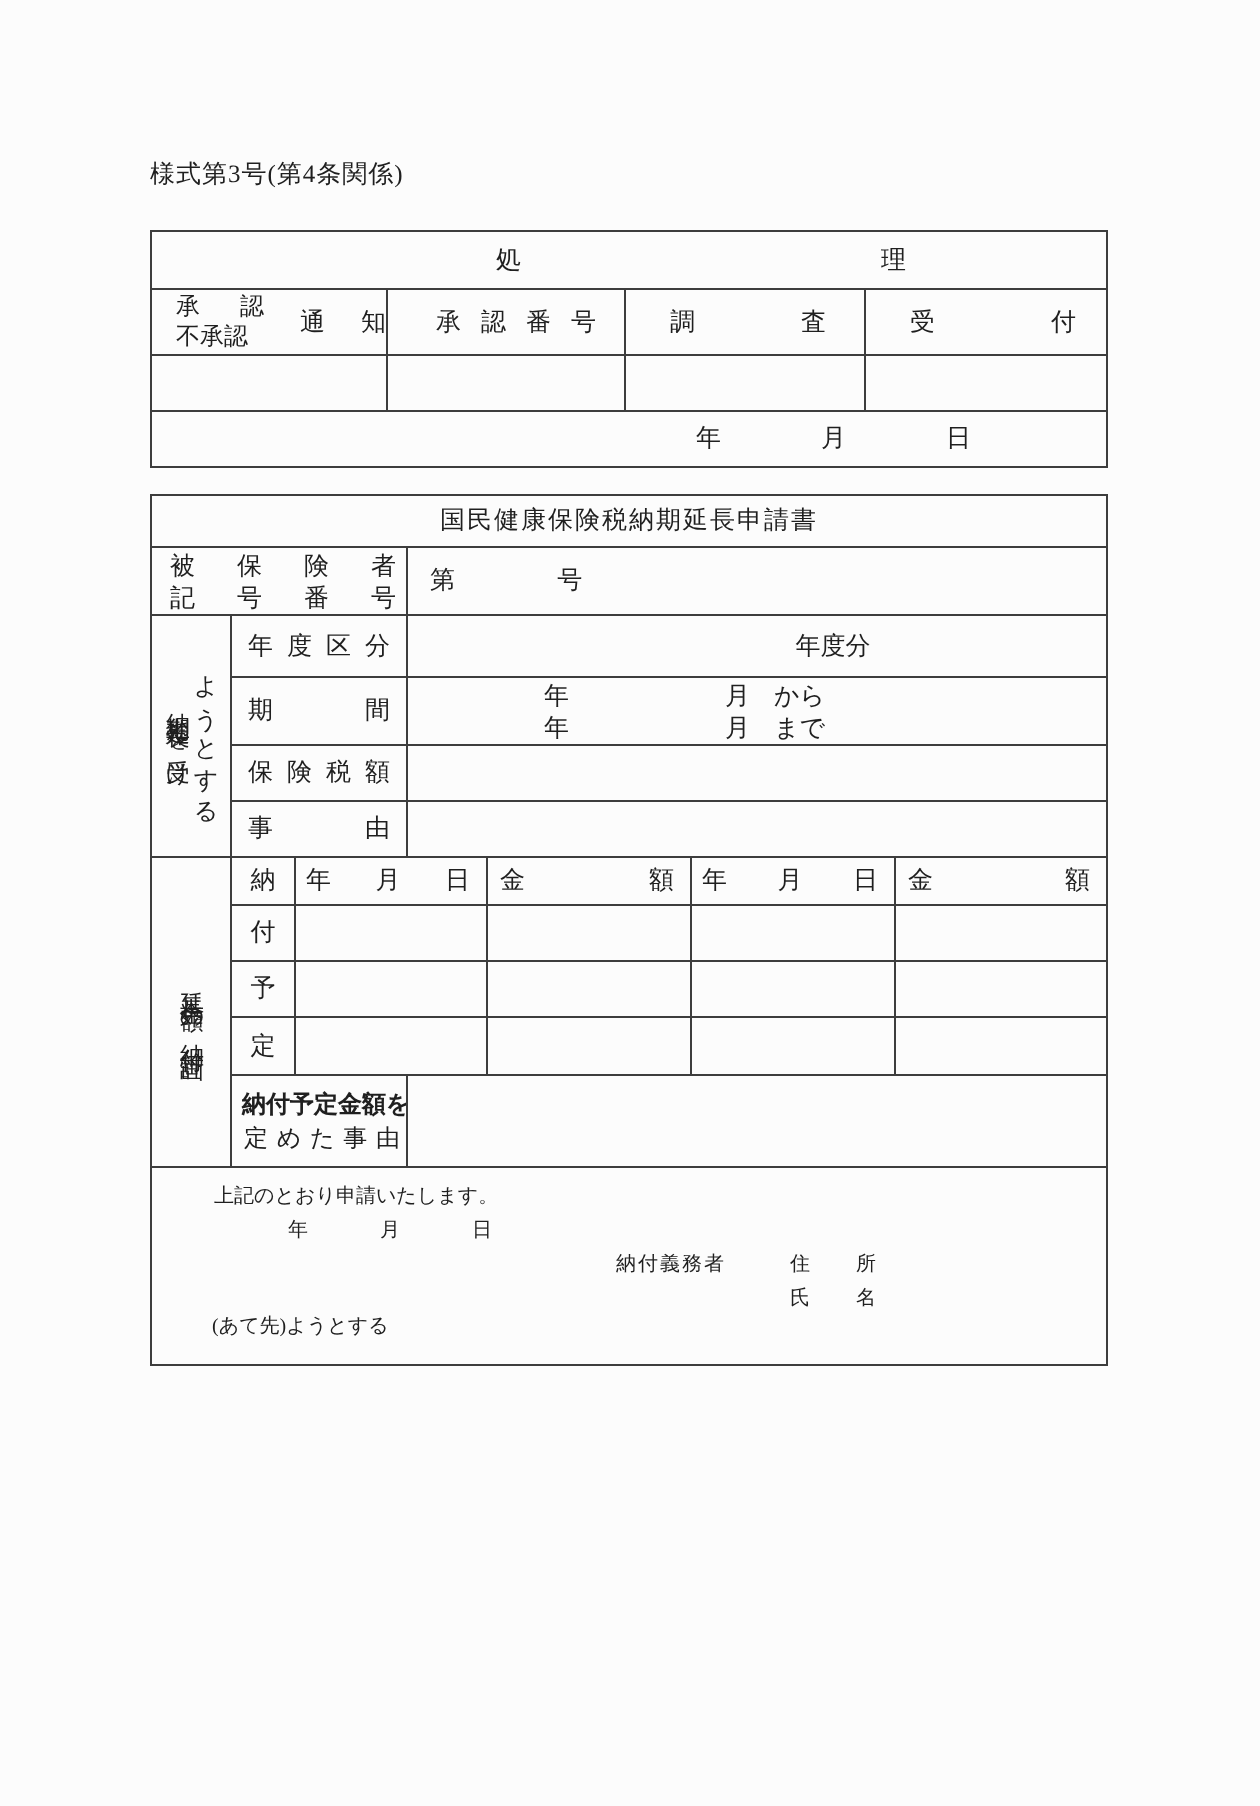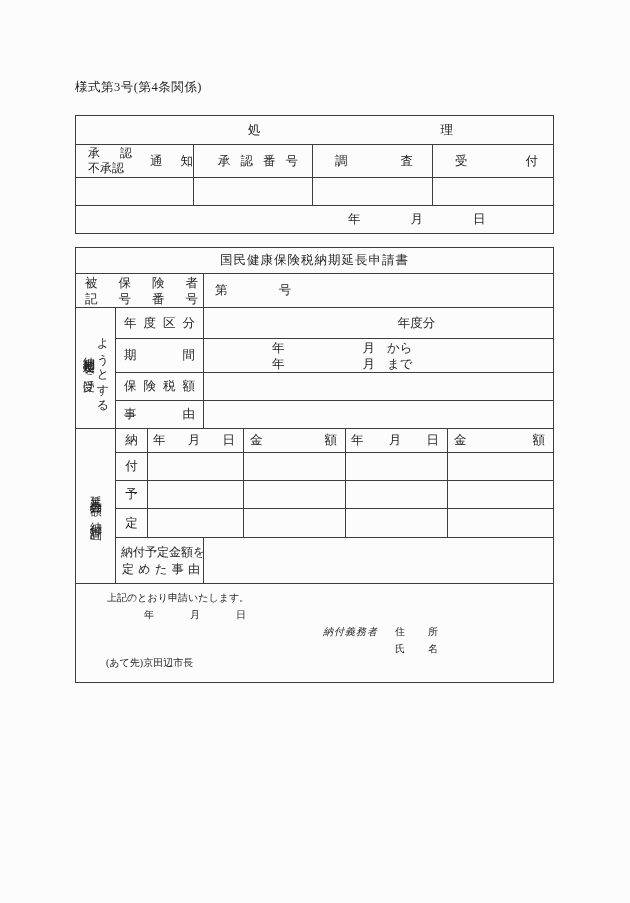--- a/index.html
+++ b/index.html
@@ -40,29 +40,29 @@
   .vtext{writing-mode:vertical-rl;text-orientation:upright;font-size:12px;letter-spacing:2px;line-height:13px;display:inline-block;}
   .vtext.plan{letter-spacing:2.5px;}
   .fiscal-value{padding-left:76px;text-align:center;}
   .period-line{display:flex;line-height:16px;padding-left:68px;}
   .period-line .m{margin-left:78px;}
   .period-line .s{margin-left:12px;}
   .sched-char{text-align:center;}
   .date-head{padding:0 8px 0 5px;}
   .amount-head{padding:0 8px 0 6px;}
   .plan-reason{font-size:12px;line-height:17px;}
-  .plan-reason .l1{padding-left:5px;white-space:nowrap;}
+  .plan-reason .l1{padding-left:5px;white-space:nowrap;font-weight:bold;}
   .plan-reason .spread{padding:0 3px 0 6px;}
 
   
   .closing-cell{vertical-align:top;}
   .closing{position:relative;height:97px;font-size:10px;}
   .c-statement{position:absolute;left:31px;top:7px;}
   .c-date{position:absolute;left:68px;top:24px;display:flex;gap:36px;}
-  .c-payer-label{position:absolute;left:247px;top:41px;letter-spacing:1px;font-style:italic;}
+  .c-payer-label{position:absolute;left:232px;top:41px;letter-spacing:1px;}
   .c-address{position:absolute;left:319px;top:41px;width:43px;}
   .c-name{position:absolute;left:319px;top:58px;width:43px;}
   .c-addressee{position:absolute;left:30px;top:72px;}
 </style>
 </head>
 <body>
 
 <div class="page">
 
   <div class="form-label">様式第3号(第4条関係)</div>
@@ -320,20 +320,20 @@
           </div>
           <div class="c-payer-label">納付義務者</div>
           <div class="c-address spread">
                 <span>住</span>
                 <span>所</span>
               </div>
           <div class="c-name spread">
                 <span>氏</span>
                 <span>名</span>
               </div>
-          <div class="c-addressee">(あて先)京田辺市長</div>
+          <div class="c-addressee">(あて先)ようとする</div>
         </div>
       </td>
     </tr>
   </tbody>
     </table>
 
 </div>
 
 </body></html>

